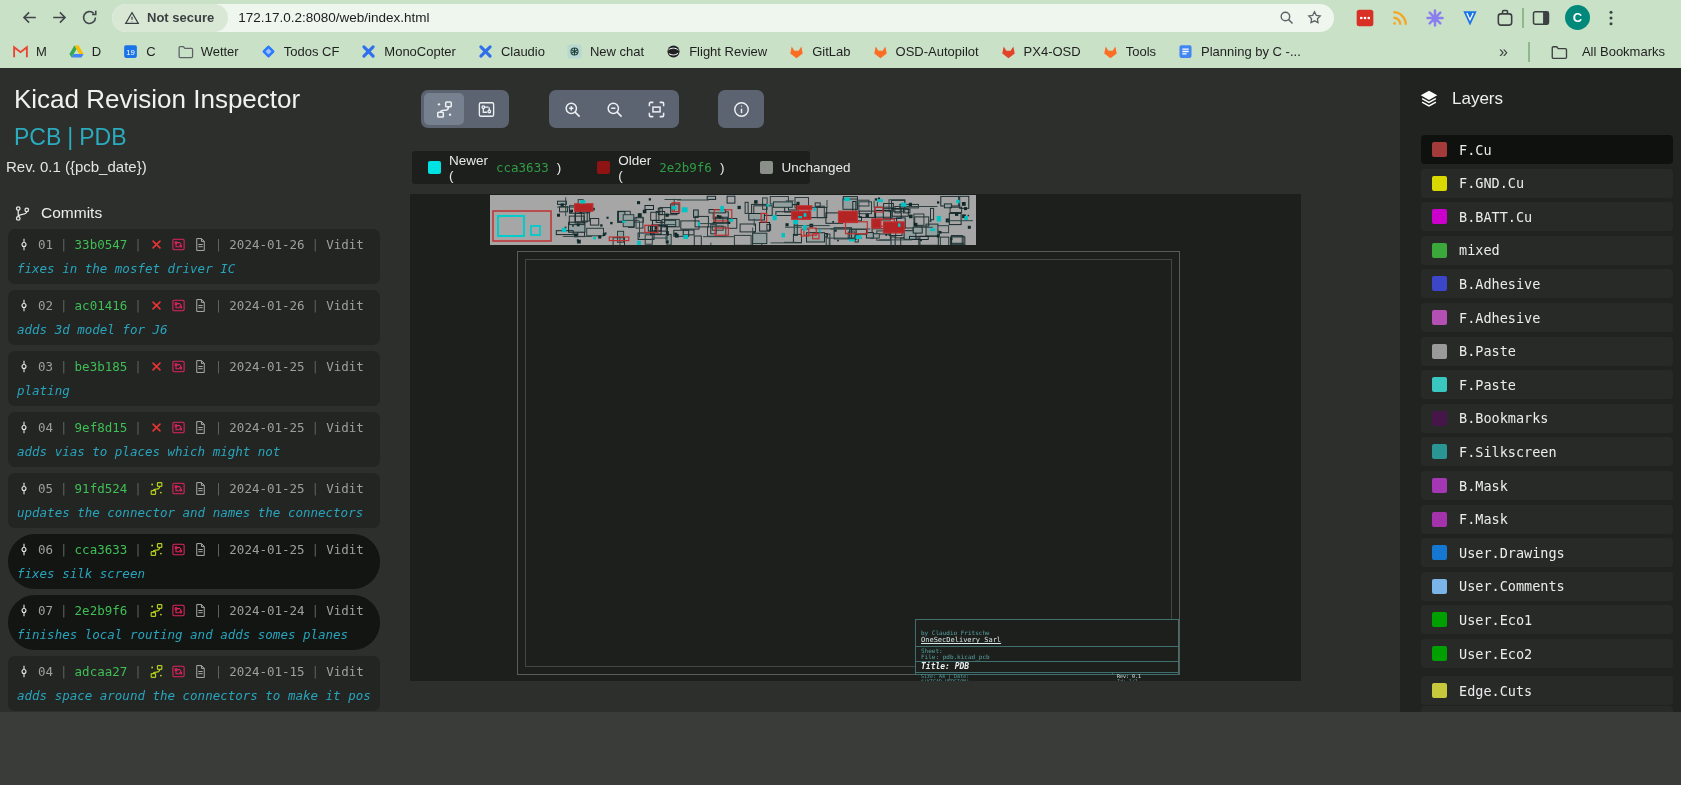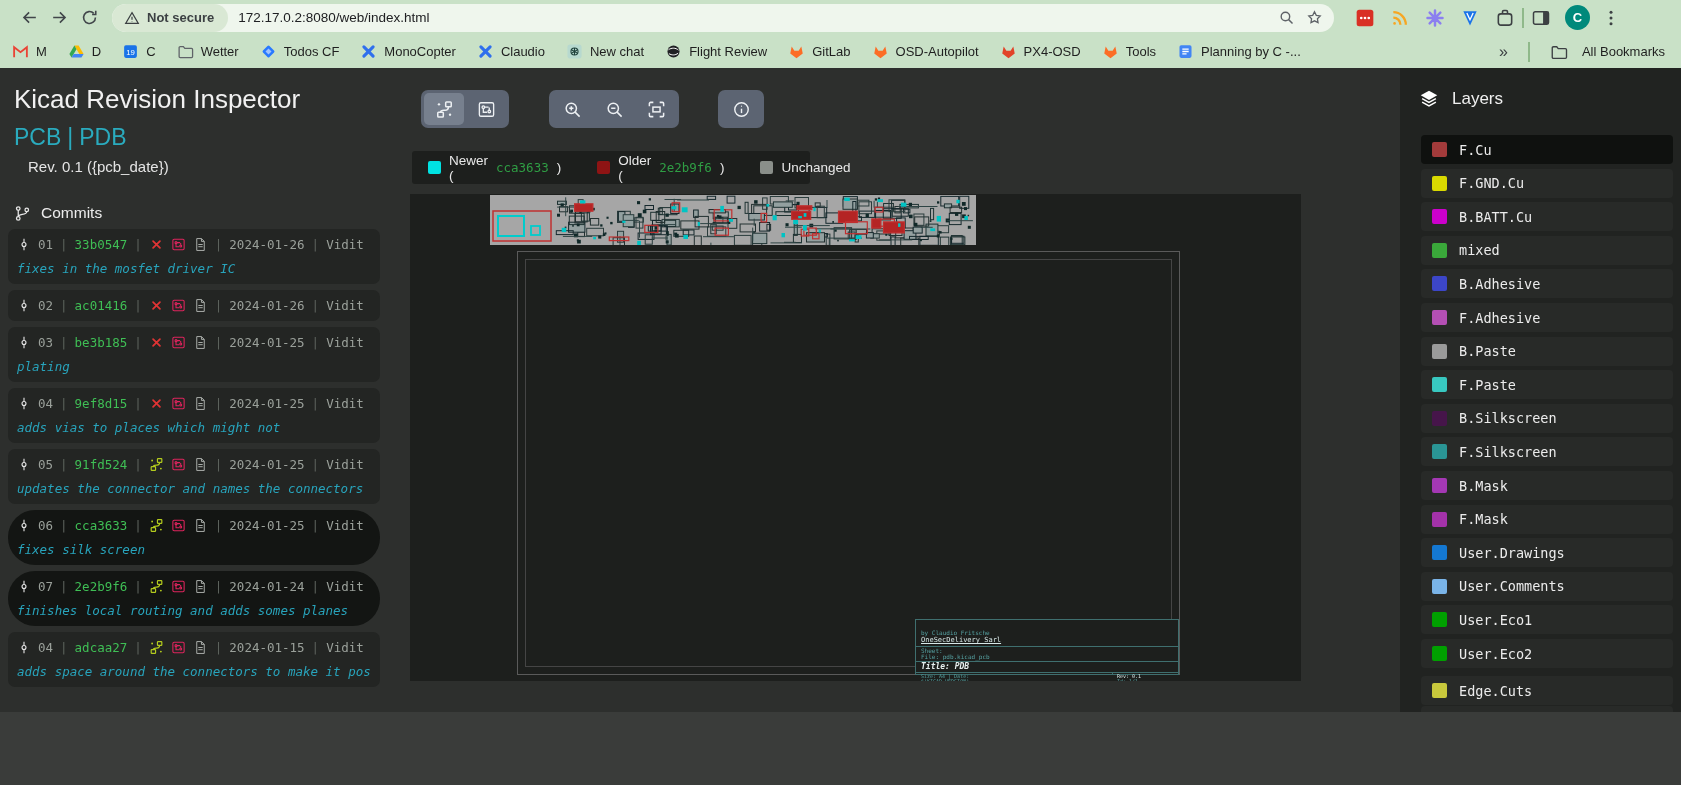--- a/index.html
+++ b/index.html
@@ -34,21 +34,21 @@
   .chev{font-size:16px;color:#3c4043;}
   .bm-right .fav{width:18px;height:18px;}
   .bm-right .fav svg{width:18px;height:18px;}
   
   .app{position:absolute;top:68px;left:0;width:1681px;height:644px;background:#2d2f2d;overflow:hidden;}
   
   .sidebar{position:absolute;left:0;top:0;width:392px;height:644px;overflow:hidden;}
   .app-title{margin:16px 0 0 14px;font-size:26px;font-weight:500;color:#f1f1f1;}
   .pcb-nav{margin:9px 0 0 14px;font-size:23px;color:#2aabbe;}
   .pcb-nav .sep{color:#2aabbe;padding:0 6px;}
-  .rev-line{margin:7px 0 0 28px;font-size:15px;color:#e4e4e4;}
+  .rev-line{margin:7px 0 0 6px;font-size:15px;color:#e4e4e4;}
   .commits-head{margin:29px 0 0 14px;display:flex;align-items:center;gap:10px;font-size:15.5px;color:#ececec;}
   .commits-head .ic{width:17px;height:17px;color:#e8e8e8;}
   .commits-head .ic svg{width:17px;height:17px;}
   .commits{position:absolute;top:161px;left:8px;width:372px;}
   .commit{background:#232523;border-radius:7px;padding:8px 9px;margin-bottom:6px;overflow:hidden;
           font-family:"DejaVu Sans Mono",monospace;font-size:12.5px;}
   .commit.sel{background:#131513;border-radius:27px;}
   .c-row{display:flex;align-items:center;gap:7px;white-space:nowrap;height:15px;}
   .c-node{width:14px;height:15px;color:#e8e8e8;display:inline-flex;flex:0 0 auto;}
   .c-node svg{width:14px;height:15px;}
@@ -413,20 +413,21 @@
                 <svg viewBox="0 0 24 24" fill="none" stroke="currentColor" stroke-width="1.6">
                   <path d="M6 2.5h7.5L18 7v14.5H6z"></path>
                   <path d="M13.5 2.5V7H18M8.5 12h7M8.5 15.5h7"></path>
                 </svg>
               </span>
               <span class="c-sep">|</span>
               <span class="c-dim">2024-01-26</span>
               <span class="c-sep">|</span>
               <span class="c-dim c-author">Vidit Kat</span>
             </div>
+            <div class="c-msg">adds 3d model for J6</div>
           </div>
           <div class="commit">
             <div class="c-row">
               <span class="c-node">
                 <svg viewBox="0 0 24 24" fill="none" stroke="currentColor" stroke-width="1.9">
                   <path d="M12 2v6.2M12 15.8V22"></path>
                   <circle cx="12" cy="12" r="3.4"></circle>
                 </svg>
               </span>
               <span class="c-dim">03</span>
@@ -1083,21 +1084,21 @@
           <div class="layer" style="top: 268.6px;">
             <span class="lsw" style="background: rgb(154, 154, 154);"></span>
             <span>B.Paste</span>
           </div>
           <div class="layer" style="top: 302.2px;">
             <span class="lsw" style="background: rgb(56, 200, 192);"></span>
             <span>F.Paste</span>
           </div>
           <div class="layer" style="top: 335.8px;">
             <span class="lsw" style="background: rgb(70, 21, 74);"></span>
-            <span>B.Silkscreen</span>
+            <span>B.Bookmarks</span>
           </div>
           <div class="layer" style="top: 369.4px;">
             <span class="lsw" style="background: rgb(42, 149, 149);"></span>
             <span>F.Silkscreen</span>
           </div>
           <div class="layer" style="top: 403px;">
             <span class="lsw" style="background: rgb(164, 56, 180);"></span>
             <span>B.Mask</span>
           </div>
           <div class="layer" style="top: 436.6px;">

